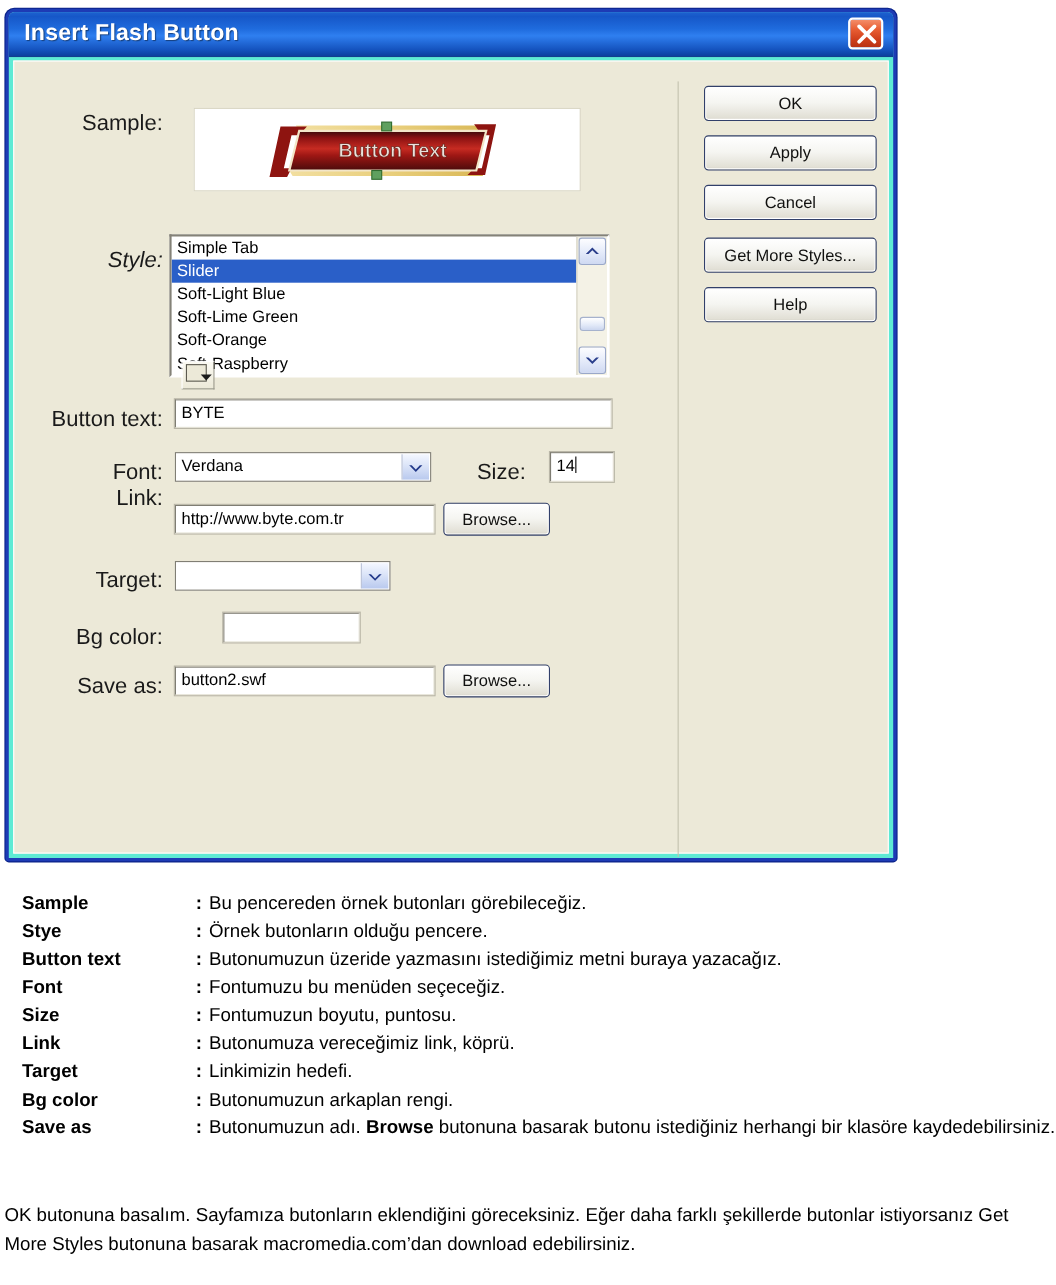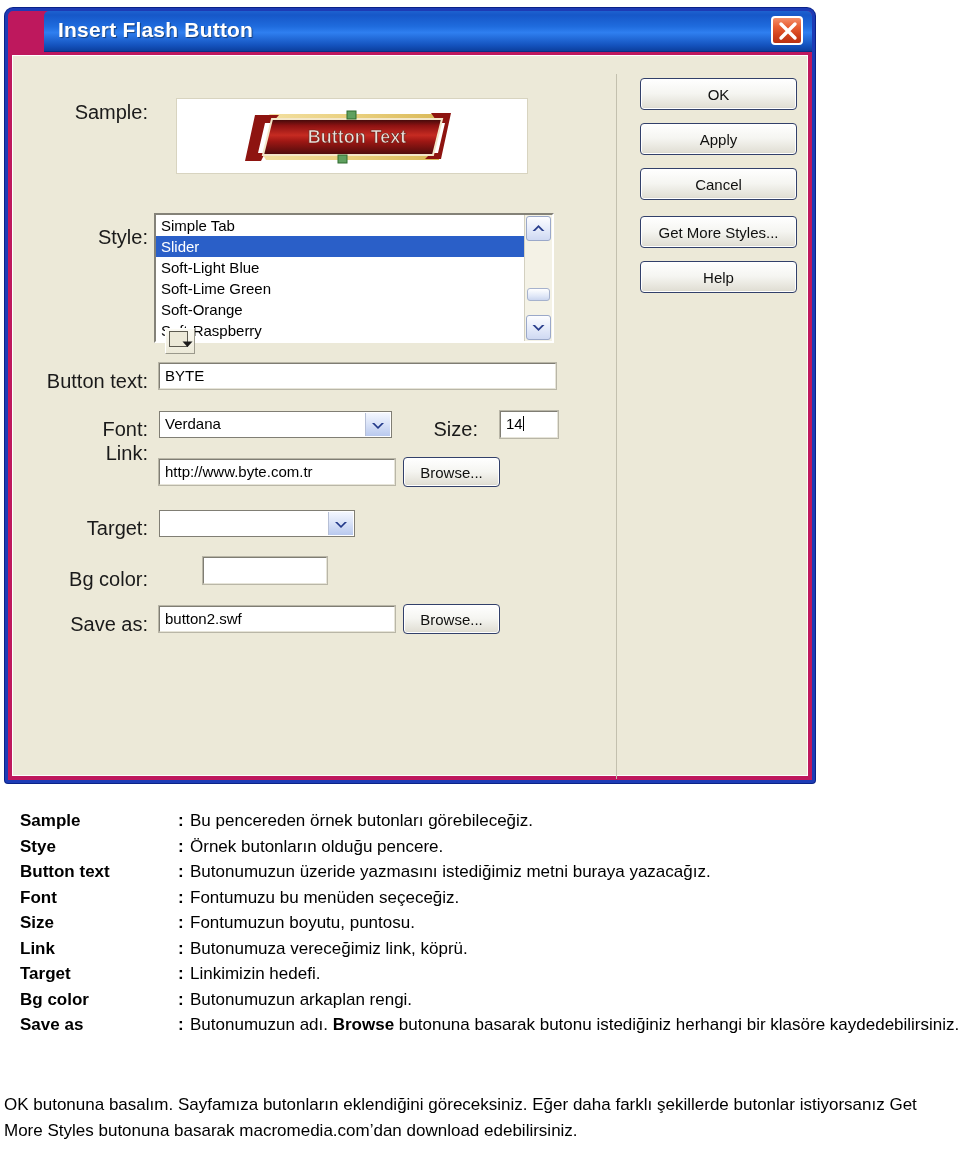--- a/index.html
+++ b/index.html
@@ -6,26 +6,25 @@
   body{
     width:960px;height:1168px;background:#ffffff;
     font-family:"Liberation Sans", sans-serif;
     -webkit-font-smoothing:antialiased;
     overflow:hidden;
   }
 
   
   #dialog{
     position:absolute;left:5px;top:8px;width:810px;height:775px;
-    background:#be185d;
+    background:#5eead4;
     border:3px solid #1d3bb5;
     border-radius:8px 8px 3px 3px;
     box-sizing:border-box;
     box-shadow:0 0 0 1px #0a2288;
-    padding-left:36px;
   }
   #titlebar{
     position:relative;height:40px;
     background:linear-gradient(180deg,#1e62d0 0%,#1657c8 10%,#1f6bdd 38%,#2f7ff0 54%,#1452bd 86%,#0c3f9e 100%);
     border-radius:5px 5px 0 0;
     border-bottom:1px solid #0a2e86;
   }
   #titlebar .title{
     position:absolute;left:14px;top:7px;
     font-size:21px;font-weight:bold;color:#ffffff;
@@ -227,21 +226,21 @@
         <polygon points="192,8 212,8 202,54 186,54 192,48 199,48 206,18 199,18" fill="#8e1410"></polygon>
 
         <polygon points="33,14 203,14 194,50 24,50" fill="url(#gRed)" stroke="#f3e6c8" stroke-width="2"></polygon>
 
         <rect x="108" y="6" width="9" height="8" fill="#5fa05f" stroke="#2f6b2f"></rect>
         <rect x="99" y="50" width="9" height="8" fill="#5fa05f" stroke="#2f6b2f"></rect>
         <text x="118" y="38" text-anchor="middle" font-family="Liberation Sans, sans-serif" font-size="18" font-weight="bold" fill="#e8e2dc" stroke="#6b1b12" stroke-width="0.7">Button Text</text>
       </svg>
     </div>
 
-    <div class="flabel" style="left:0px;top:170px;width:135px;">Style:</div>
+    <div class="flabel" style="left:0px;top:170px;width:135px;font-style:italic;">Style:</div>
 
     <div id="style-list">
       <div class="items">
         <div class="litem">Simple Tab</div>
         <div class="litem sel">Slider</div>
         <div class="litem">Soft-Light Blue</div>
         <div class="litem">Soft-Lime Green</div>
         <div class="litem">Soft-Orange</div>
         <div class="litem">Soft-Raspberry</div>
       </div>

